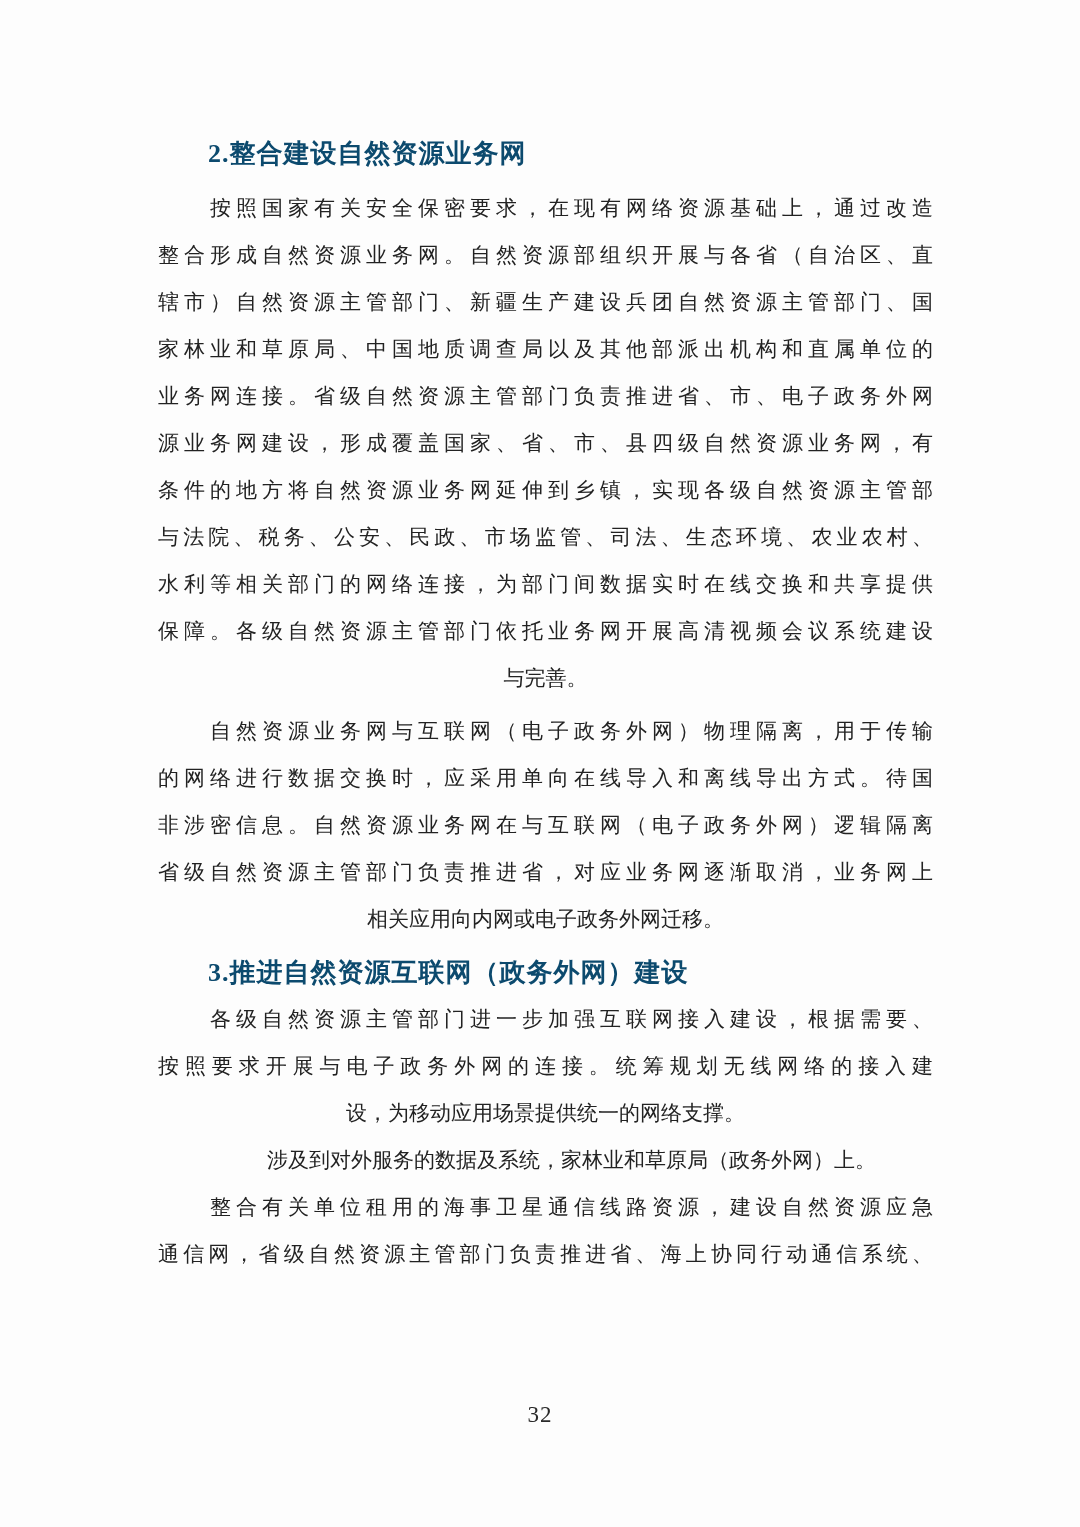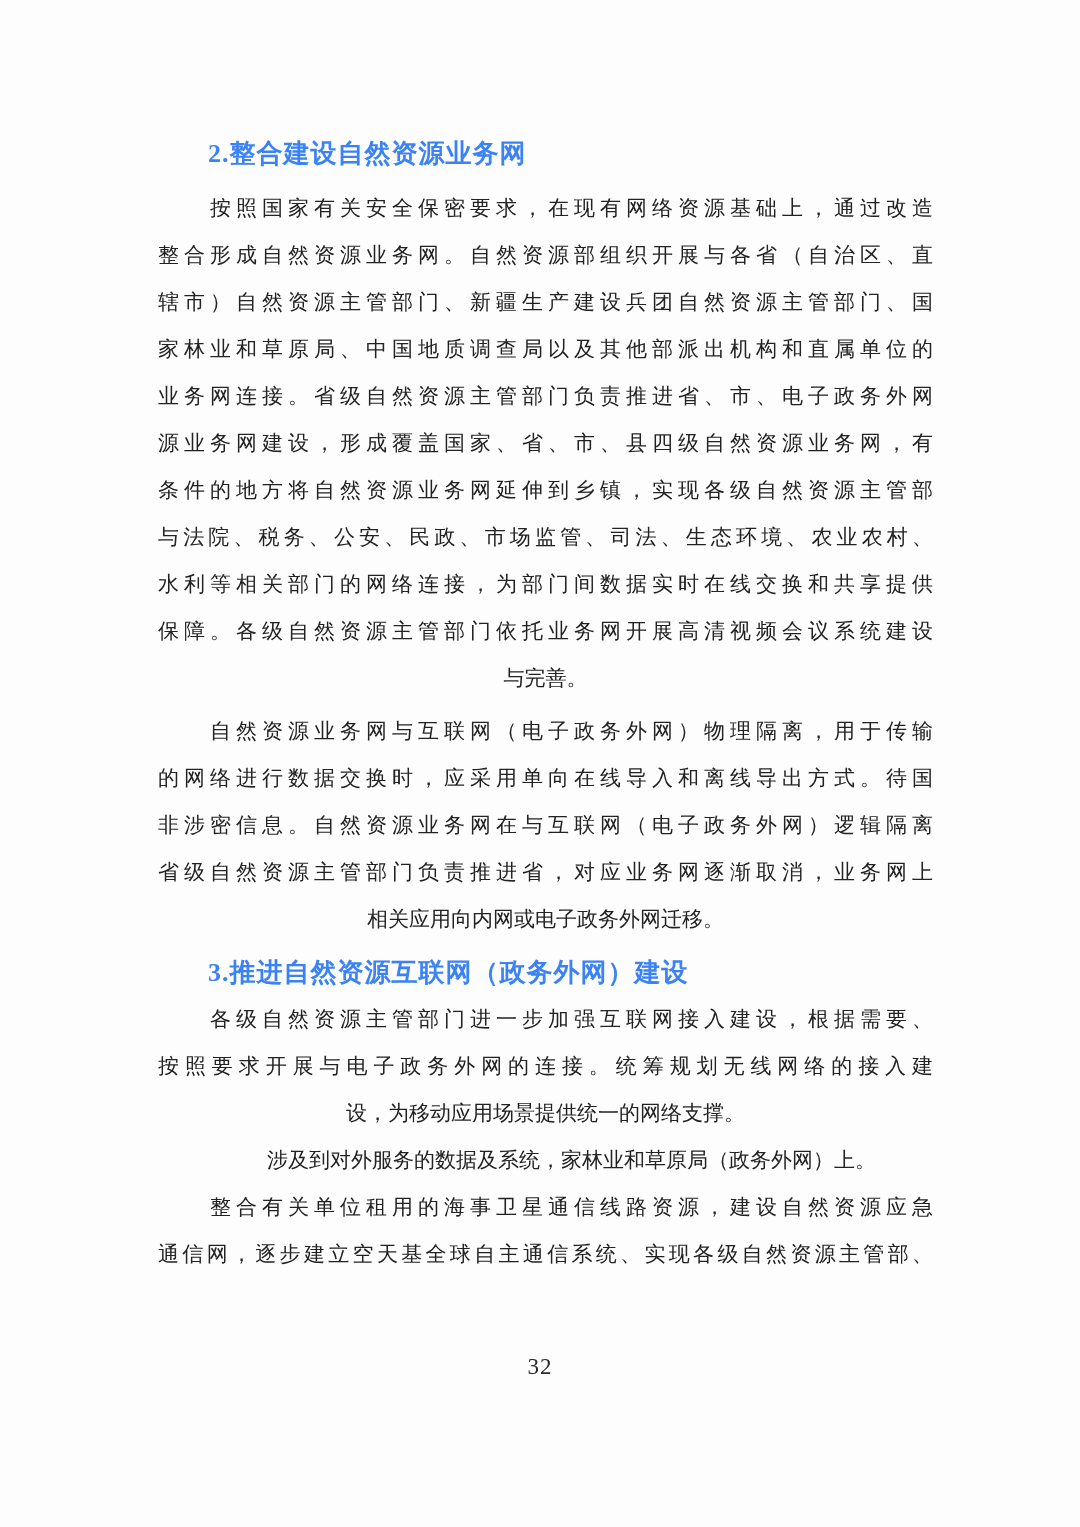--- a/index.html
+++ b/index.html
@@ -22,21 +22,21 @@
     top: 130px;
     width: 775px;
   }
   .heading {
     font-weight: 700;
     font-size: 26px;
     line-height: 47px;
     text-indent: 50px;
     margin: 0;
     letter-spacing: 1px;
-    color: #3b82f6;
+    color: #0c4a6e;
   }
   .para {
     margin: 0;
   }
   .ln {
     display: block;
     font-size: 21px;
     line-height: 47px;
     color: #222222;
   }
@@ -51,21 +51,21 @@
   }
   
   .end {
     text-align: center;
   }
   .gap-sm { margin-top: 6px; }
   .gap-after-h { margin-top: 8px; }
   .footer {
     position: absolute;
     left: 0;
-    top: 1354px;
+    top: 1402px;
     width: 100%;
     text-align: center;
   }
   .page-num {
     font-size: 23px;
     color: #2a2a2a;
     letter-spacing: 1px;
   }
 </style>
 </head>
@@ -106,21 +106,21 @@
       <span class="ln end">设，为移动应用场景提供统一的网络支撑。</span>
     </p>
 
     <p class="para">
       <span class="ln first end">涉及到对外服务的数据及系统，家林业和草原局（政务外网）上。</span>
     </p>
 
 
     <p class="para">
       <span class="ln first fill">整合有关单位租用的海事卫星通信线路资源，建设自然资源应急</span>
-      <span class="ln fill">通信网，逐步建立空天基全球自主通信系统、实现各级自然资源主管部、</span>
+      <span class="ln fill">通信网，省级自然资源主管部门负责推进省、海上协同行动通信系统、</span>
     </p>
 
   </main>
 
   <footer class="footer">
     <span class="page-num">32</span>
   </footer>
 </div>
 
 </body></html>

